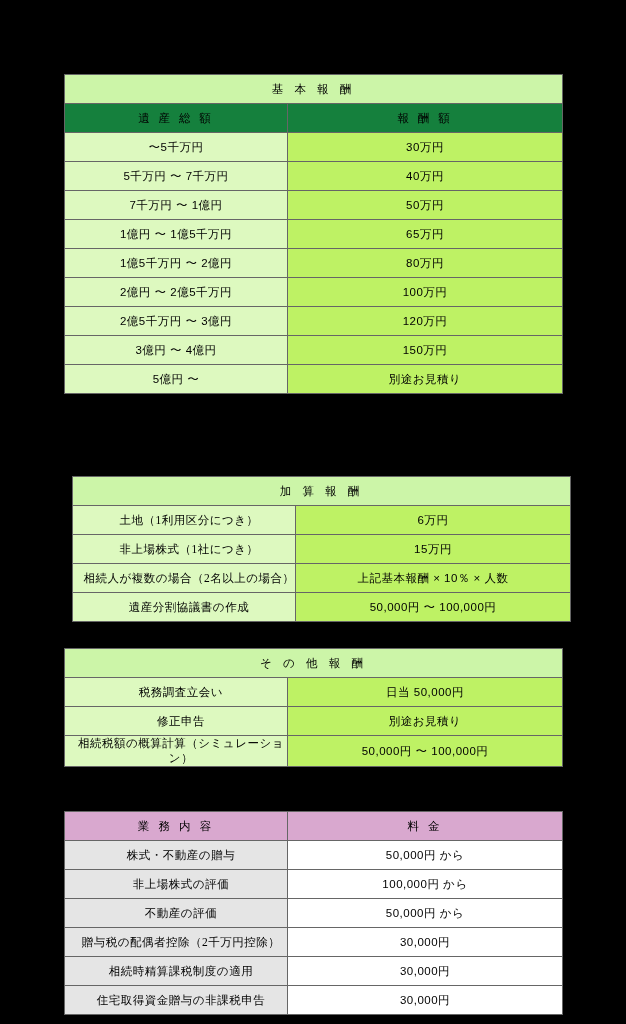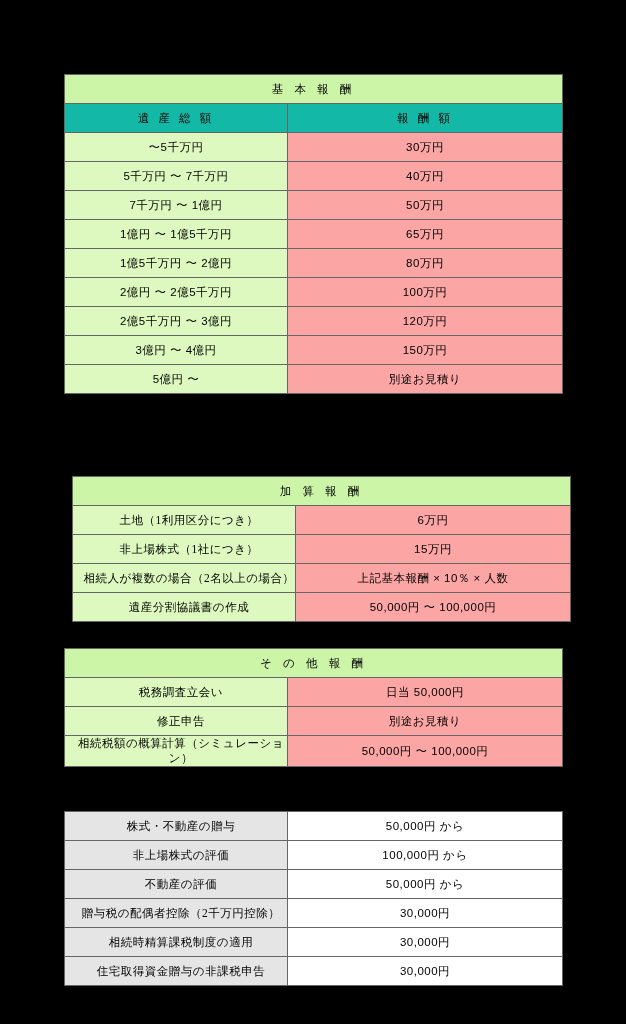--- a/index.html
+++ b/index.html
@@ -35,28 +35,29 @@
     vertical-align: middle;
     text-align: center;
     letter-spacing: 0.5px;
   }
   
   .t-green .title {
     background: #ccf5a8;
     letter-spacing: 4px;
   }
   .t-green .hdr {
-    background: #14b8a6;
+    background: #15803d;
     letter-spacing: 3px;
+    font-family: Liberation Serif, serif;
   }
   .t-green .lbl {
     background: #ddf9bf;
   }
   .t-green .val {
-    background: #fca5a5;
+    background: #bef264;
   }
   
   .t-purple .hdr {
     background: #d9a8cf;
     letter-spacing: 3px;
   }
   .t-purple .lbl {
     background: #e5e5e5;
   }
   .t-purple .val {
@@ -196,20 +197,24 @@
     </tbody>
   </table>
 
   <table class="fee t-purple" id="table-gift">
     <colgroup>
         <col class="c1">
         <col class="c2">
       </colgroup>
     <tbody>
       <tr>
+        <td class="hdr">業 務 内 容</td>
+        <td class="hdr">料 金</td>
+      </tr>
+      <tr>
         <td class="lbl lbl-left">株式・不動産の贈与</td>
         <td class="val">50,000円 から</td>
       </tr>
       <tr>
         <td class="lbl lbl-left">非上場株式の評価</td>
         <td class="val">100,000円 から</td>
       </tr>
       <tr>
         <td class="lbl lbl-left">不動産の評価</td>
         <td class="val">50,000円 から</td>

